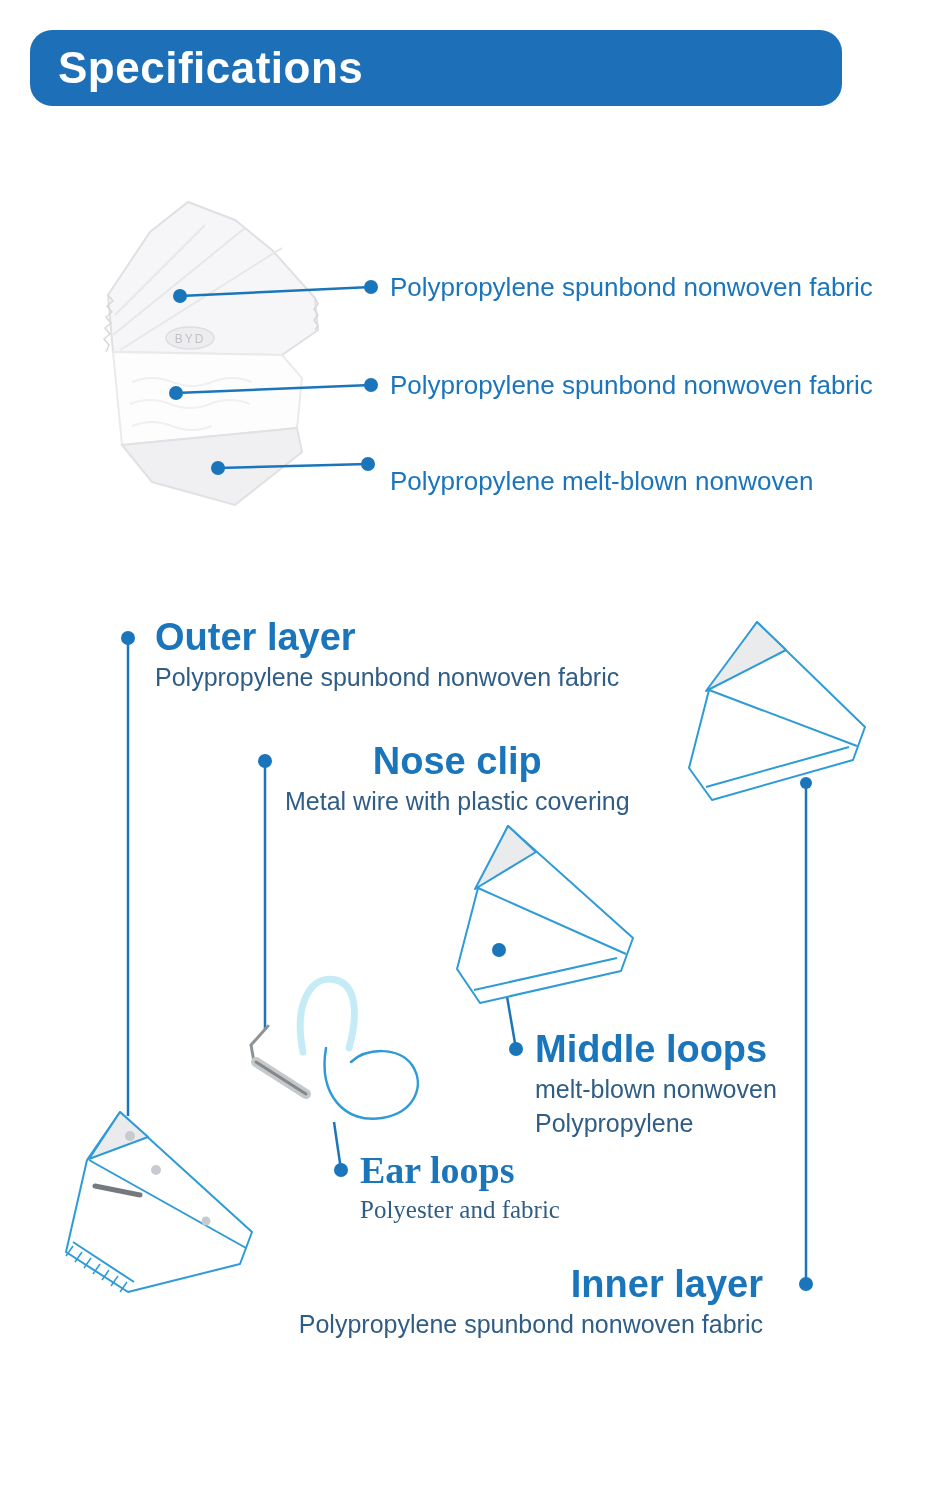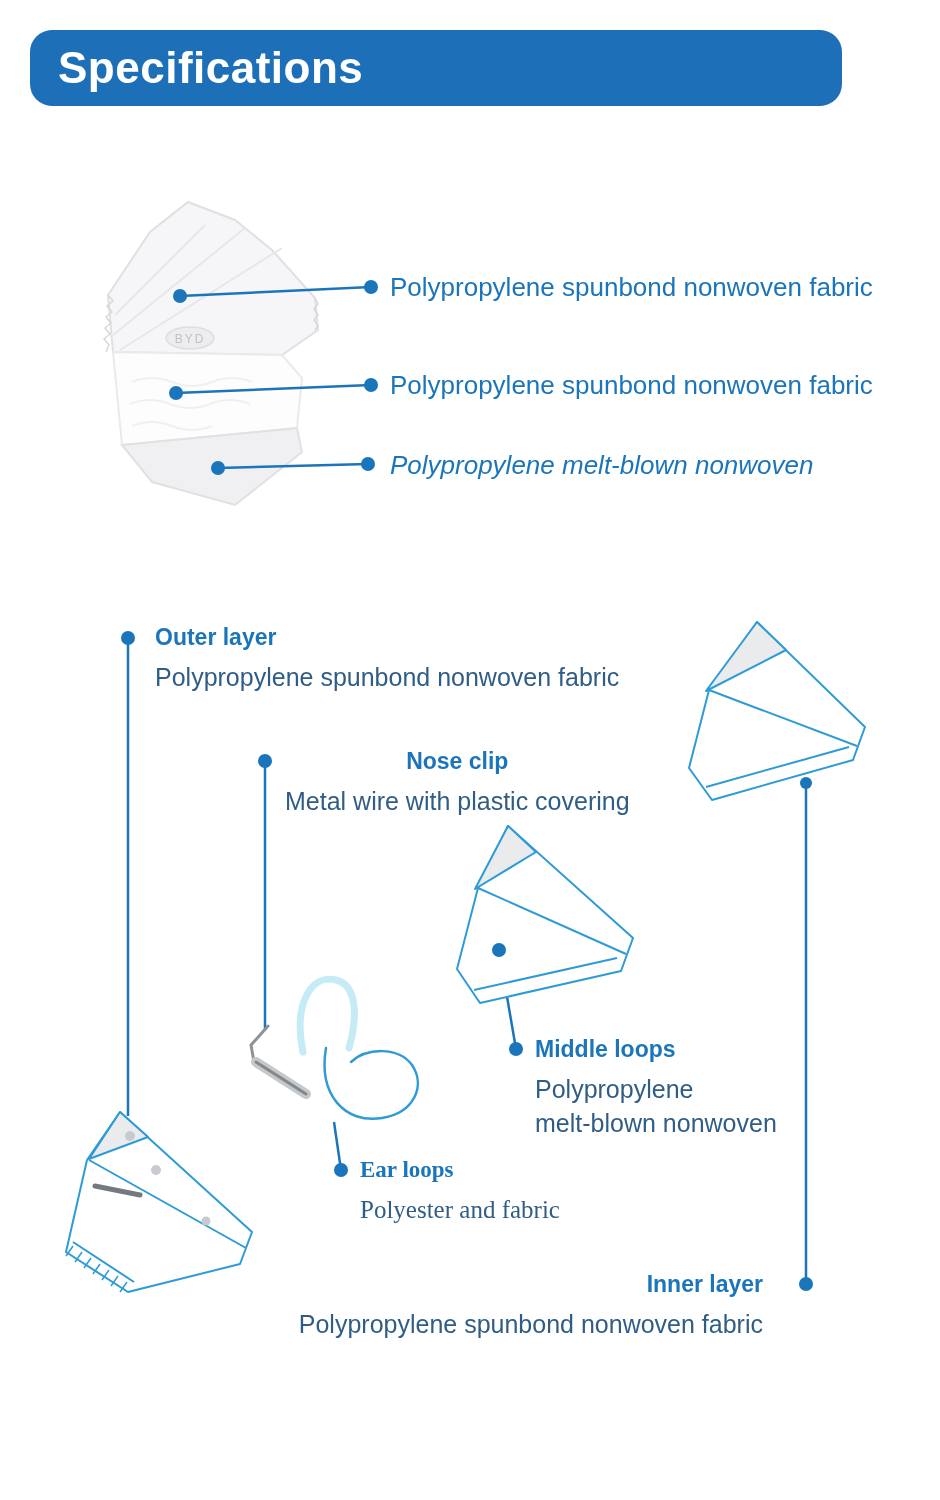--- a/index.html
+++ b/index.html
@@ -14,21 +14,21 @@
     color:#ffffff; font-size:44px; font-weight:700; padding-left:28px; letter-spacing:.5px;
   }
 
   .diagram-canvas { position:absolute; left:0; top:0; }
 
   .callout-label {
     position:absolute; font-size:26px; color:#1b75bb; white-space:nowrap; line-height:30px;
   }
 
   .spec { position:absolute; white-space:nowrap; }
-  .spec-title { font-size:23px; font-weight:700; color:#1b75bb; line-height:38px; margin-bottom:4px; }
+  .spec-title { font-size:38px; font-weight:700; color:#1b75bb; line-height:38px; margin-bottom:4px; }
   .spec-desc  { font-size:25px; color:#305d85; line-height:34px; }
   .spec.right { text-align:right; }
 </style>
 </head>
 <body>
 
 <div class="page">
 
   <div class="header-banner">
     <h1>Specifications</h1>
@@ -116,36 +116,36 @@
       <circle cx="516" cy="1049" r="7"></circle>
       <circle cx="499" cy="950" r="7"></circle>
       <circle cx="341" cy="1170" r="7"></circle>
       <circle cx="806" cy="1284" r="7"></circle>
       <circle cx="806" cy="783" r="6"></circle>
     </g>
   </svg>
 
   <div class="callout-label" style="left:390px; top:272px;">Polypropylene spunbond nonwoven fabric</div>
   <div class="callout-label" style="left:390px; top:370px;">Polypropylene spunbond nonwoven fabric</div>
-  <div class="callout-label" style="left:390px; top:450px;font-style:italic;">Polypropylene melt-blown nonwoven</div>
+  <div class="callout-label" style="left:390px; top:466px;">Polypropylene melt-blown nonwoven</div>
 
   <div class="spec" style="left:155px; top:618px;">
     <div class="spec-title">Outer layer</div>
     <div class="spec-desc">Polypropylene spunbond nonwoven fabric</div>
   </div>
 
   <div class="spec" style="left:285px; top:742px;text-align:center;">
     <div class="spec-title">Nose clip</div>
     <div class="spec-desc">Metal wire with plastic covering</div>
   </div>
 
   <div class="spec" style="left:535px; top:1030px;">
     <div class="spec-title">Middle loops</div>
+    <div class="spec-desc">melt-blown nonwoven</div>
     <div class="spec-desc">Polypropylene</div>
-    <div class="spec-desc">melt-blown nonwoven</div>
   </div>
 
   <div class="spec" style="left:360px; top:1151px;font-family:Liberation Serif, serif;">
     <div class="spec-title">Ear loops</div>
     <div class="spec-desc">Polyester and fabric</div>
   </div>
 
   <div class="spec right" style="right:150px; top:1265px;">
     <div class="spec-title">Inner layer</div>
     <div class="spec-desc">Polypropylene spunbond nonwoven fabric</div>

